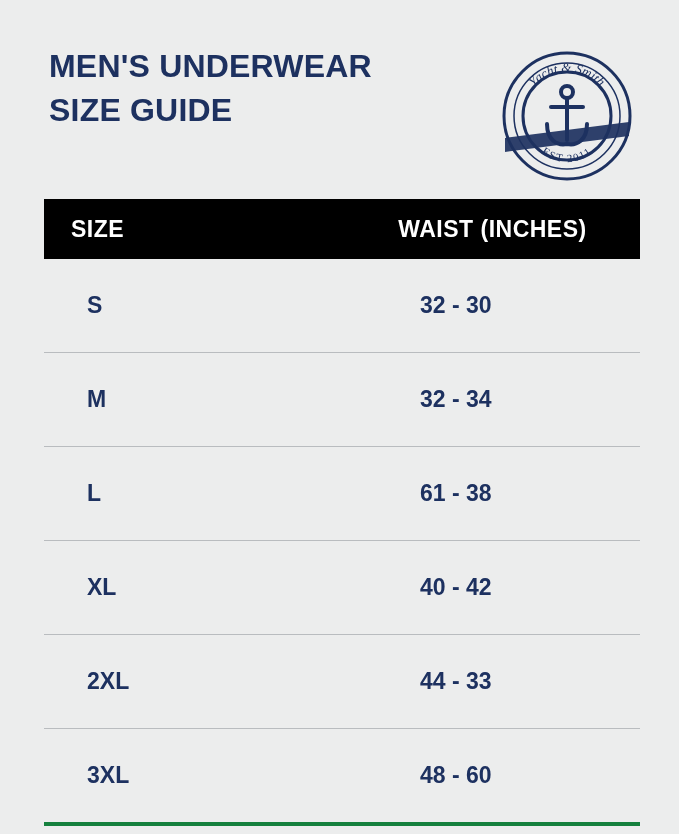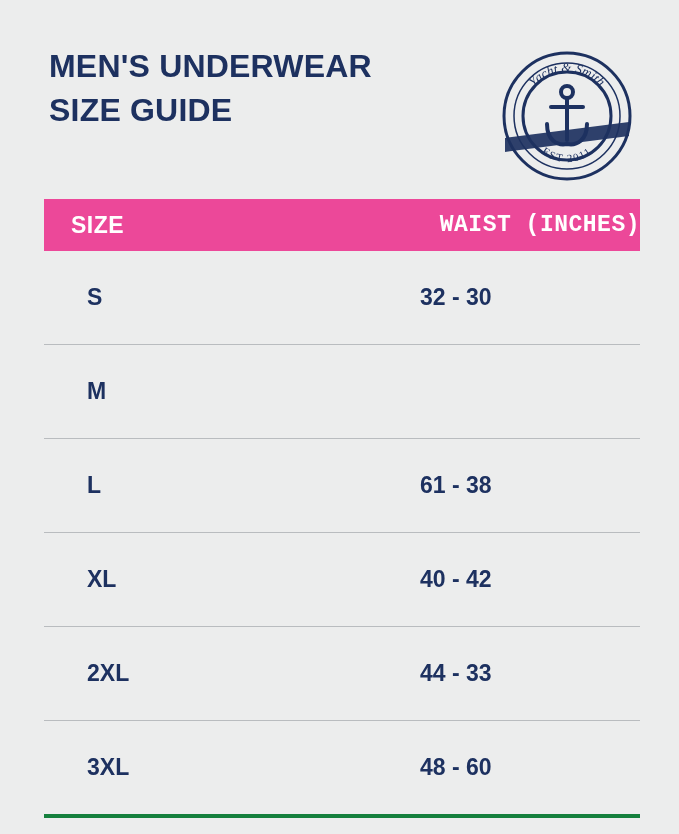--- a/index.html
+++ b/index.html
@@ -63,40 +63,39 @@
   
   .table {
     position: absolute;
     top: 199px;
     left: 44px;
     width: 596px;
   }
   .thead {
     display: flex;
     align-items: center;
-    background: #ec4899;
-    height: 52px;
+    background: #000000;
+    height: 60px;
     color: #ffffff;
     font-weight: bold;
     font-size: 23px;
     letter-spacing: 0.5px;
   }
   .th-size {
     width: 296px;
     padding-left: 27px;
     box-sizing: border-box;
     text-transform: uppercase;
   }
   .th-waist {
     flex: 1;
-    text-align: right;
+    text-align: center;
     padding-left: 5px;
     box-sizing: border-box;
     text-transform: uppercase;
-    font-family: Liberation Mono, monospace;
   }
   .row {
     display: flex;
     align-items: center;
     height: 93px;
     border-bottom: 1px solid #b9bcbf;
     color: #1d3160;
     font-size: 23px;
     font-weight: bold;
   }
@@ -160,20 +159,21 @@
       <div class="th-size">SIZE</div>
       <div class="th-waist">WAIST (INCHES)</div>
     </div>
 
     <div class="row">
       <div class="cell-size">S</div>
       <div class="cell-waist">32 - 30</div>
     </div>
     <div class="row">
       <div class="cell-size">M</div>
+      <div class="cell-waist">32 - 34</div>
     </div>
     <div class="row">
       <div class="cell-size">L</div>
       <div class="cell-waist">61 - 38</div>
     </div>
     <div class="row">
       <div class="cell-size">XL</div>
       <div class="cell-waist">40 - 42</div>
     </div>
     <div class="row">

